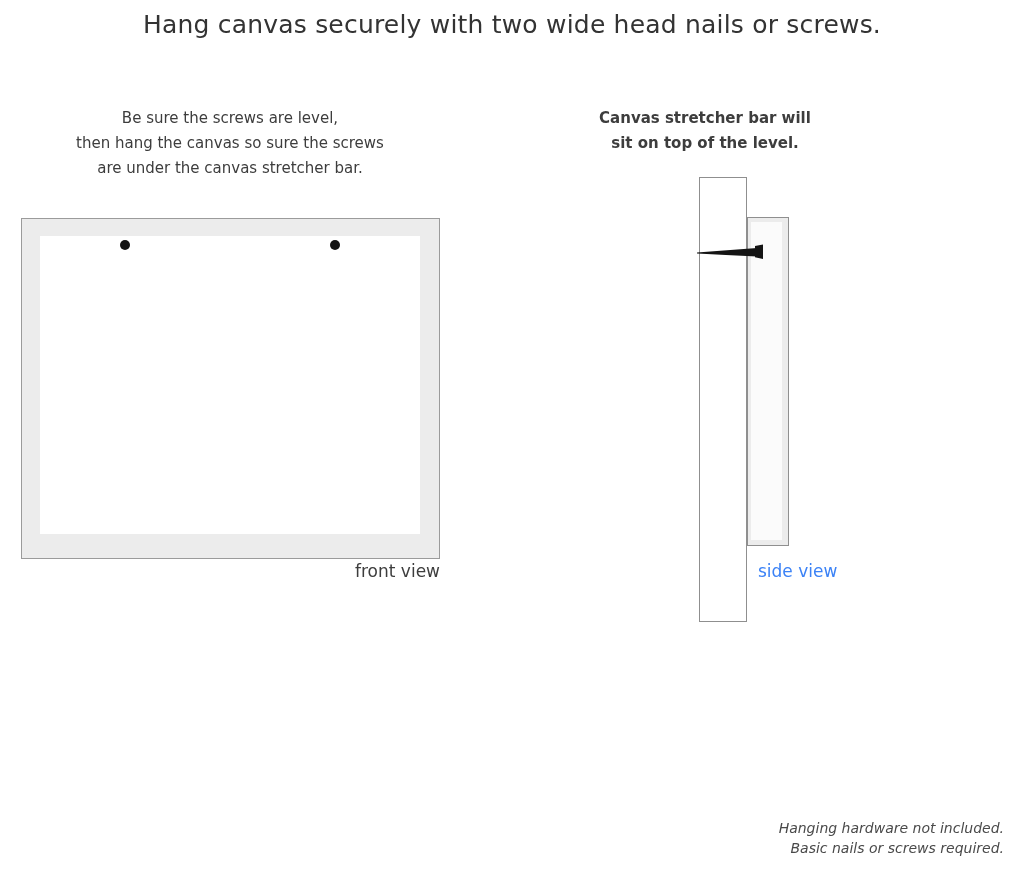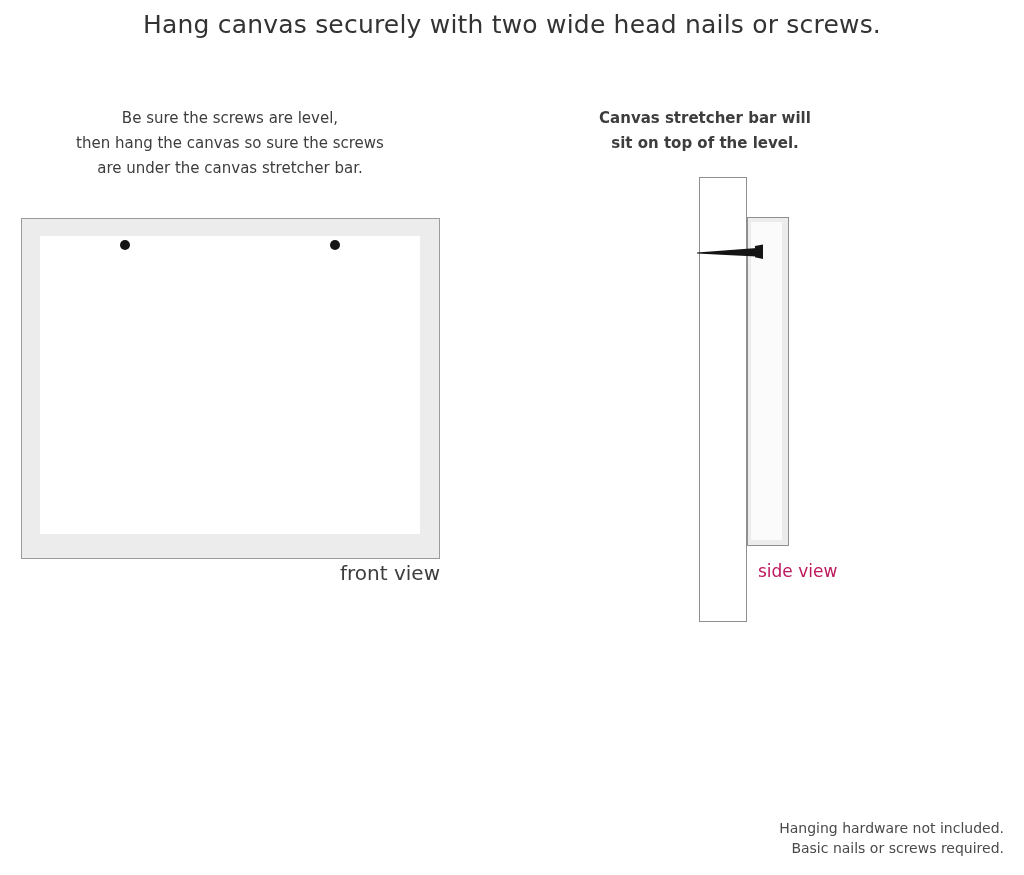--- a/index.html
+++ b/index.html
@@ -83,21 +83,21 @@
     border-radius: 50%;
     background: #141414;
   }
   #screw-dot-left  { left: 99px; top: 22px; }
   #screw-dot-right { left: 309px; top: 22px; }
 
   #front-view-label {
     left: 21px; top: 561px;
     width: 419px;
     text-align: right;
-    font-size: 20px;
+    font-size: 17px;
     color: #3d3d3d;
   }
 
   
   #side-view-figure {
     left: 690px; top: 170px;
     width: 180px;
     height: 460px;
   }
   #wall-profile {
@@ -131,34 +131,34 @@
     width: 74px;
     height: 16px;
     overflow: visible;
   }
   #side-view-label {
     left: 700px; top: 561px;
     width: 250px;
     text-align: left;
     padding-left: 58px;
     font-size: 17px;
-    color: #be185d;
+    color: #3b82f6;
     box-sizing: border-box;
   }
 
   
   #footer-note {
     left: 524px; top: 818px;
     width: 480px;
     text-align: right;
     font-size: 14px;
     line-height: 20px;
     color: #4a4a4a;
   }
-  .footer-line { display: block; white-space: nowrap; }
+  .footer-line { display: block; white-space: nowrap; font-style: italic; }
 </style>
 </head>
 <body>
 
 <div class="stage">
 
   <div class="abs" id="title">Hang canvas securely with two wide head nails or screws.</div>
 
   <div class="abs caption" id="caption-front">
     <span class="caption-line">Be sure the screws are level,</span>

